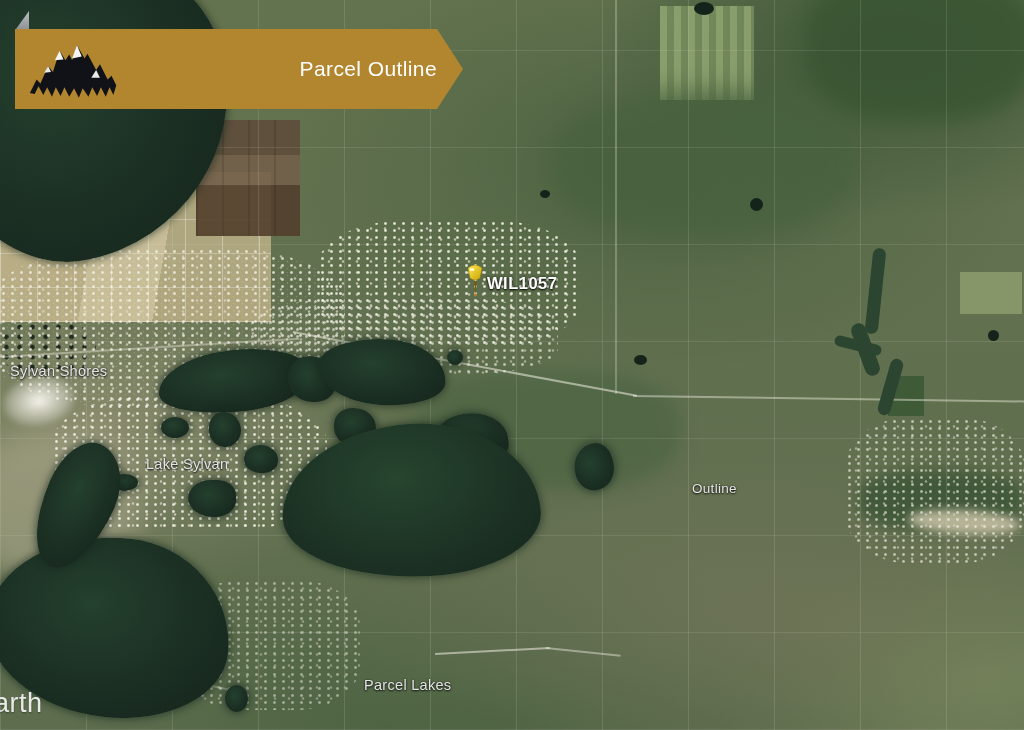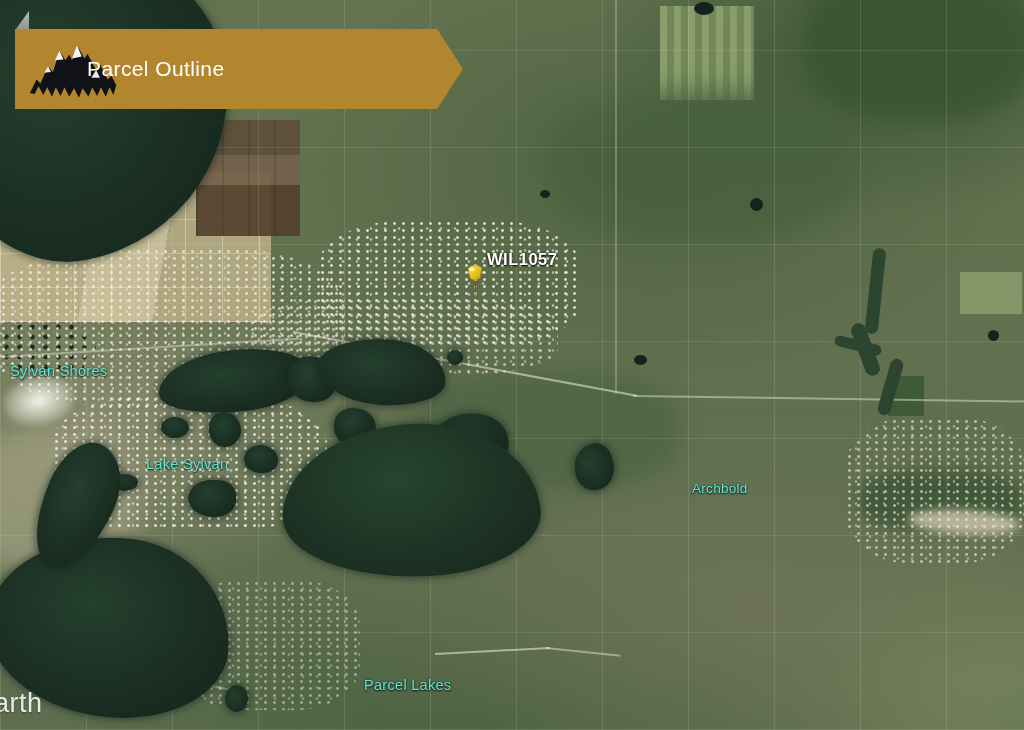--- a/index.html
+++ b/index.html
@@ -123,29 +123,29 @@
   .dt-4{left:540px;top:190px;width:10px;height:8px;}
   .dt-5{left:634px;top:355px;width:13px;height:10px;}
   
   .banner-fold{position:absolute;left:16px;top:11px;width:13px;height:18px;z-index:9;
     background:linear-gradient(#b9bdbf,#8f9496);
     clip-path:polygon(100% 0,100% 100%,0 100%);}
   .banner{position:absolute;left:15px;top:29px;width:448px;height:80px;z-index:10;
     background:#b1862f;
     clip-path:polygon(0 0,94.2% 0,100% 50%,94.2% 100%,0 100%);}
   .banner-title{position:absolute;left:0;top:0;width:422px;height:80px;line-height:80px;
-    text-align:left;padding-left:72px;box-sizing:border-box;
+    text-align:right;padding-left:72px;box-sizing:border-box;
     color:#fff;font-size:21px;letter-spacing:.4px;}
   .logo{position:absolute;left:12px;top:8px;width:96px;height:64px;}
   
   .pin{position:absolute;left:463px;top:264px;width:24px;height:34px;z-index:11;cursor:pointer;}
-  .pin-label{position:absolute;left:487px;top:250px;z-index:12;
+  .pin-label{position:absolute;left:487px;top:274px;z-index:12;
     color:#fff;font-size:16.5px;font-weight:600;letter-spacing:.5px;
     text-shadow:0 1px 2px rgba(0,0,0,.9),0 0 3px rgba(0,0,0,.6);}
-  .place-label{position:absolute;z-index:12;color:#5eead4;font-size:14.5px;
+  .place-label{position:absolute;z-index:12;color:#e5e5e5;font-size:14.5px;
     text-shadow:0 1px 2px rgba(0,0,0,.85),0 0 2px rgba(0,0,0,.5);letter-spacing:.3px;}
   .lbl-sylvan{left:10px;top:363px;}
   .lbl-lakeplacid{left:146px;top:456px;}
   .lbl-archbold{left:692px;top:481px;font-size:13.5px;}
   .lbl-placidlakes{left:364px;top:677px;}
   .watermark{position:absolute;left:-6px;top:688px;z-index:12;color:#f1f1f1;
     font-size:27px;letter-spacing:.5px;opacity:.95;
     text-shadow:0 1px 2px rgba(0,0,0,.4);}
 </style>
 </head>
@@ -238,18 +238,18 @@
       <polygon points="10,17 13,17 11.5,31" fill="#7a5c10"></polygon>
       <circle cx="11.5" cy="31" r="1.4" fill="#c2781e"></circle>
       <path d="M4,4 Q11,-2 18,4 L16,14 Q11,18 6,14 Z" fill="url(#pinhead)" stroke="#9c7c00" stroke-width="0.5"></path>
       <ellipse cx="8" cy="5.4" rx="2.6" ry="1.5" fill="rgba(255,255,225,0.85)"></ellipse>
     </svg>
   </div>
   <div class="pin-label">WIL1057</div>
 
   <div class="place-label lbl-sylvan">Sylvan Shores</div>
   <div class="place-label lbl-lakeplacid">Lake Sylvan</div>
-  <div class="place-label lbl-archbold">Archbold</div>
+  <div class="place-label lbl-archbold">Outline</div>
   <div class="place-label lbl-placidlakes">Parcel Lakes</div>
 
   <div class="watermark">arth</div>
 
 </div>
 
 </body></html>

